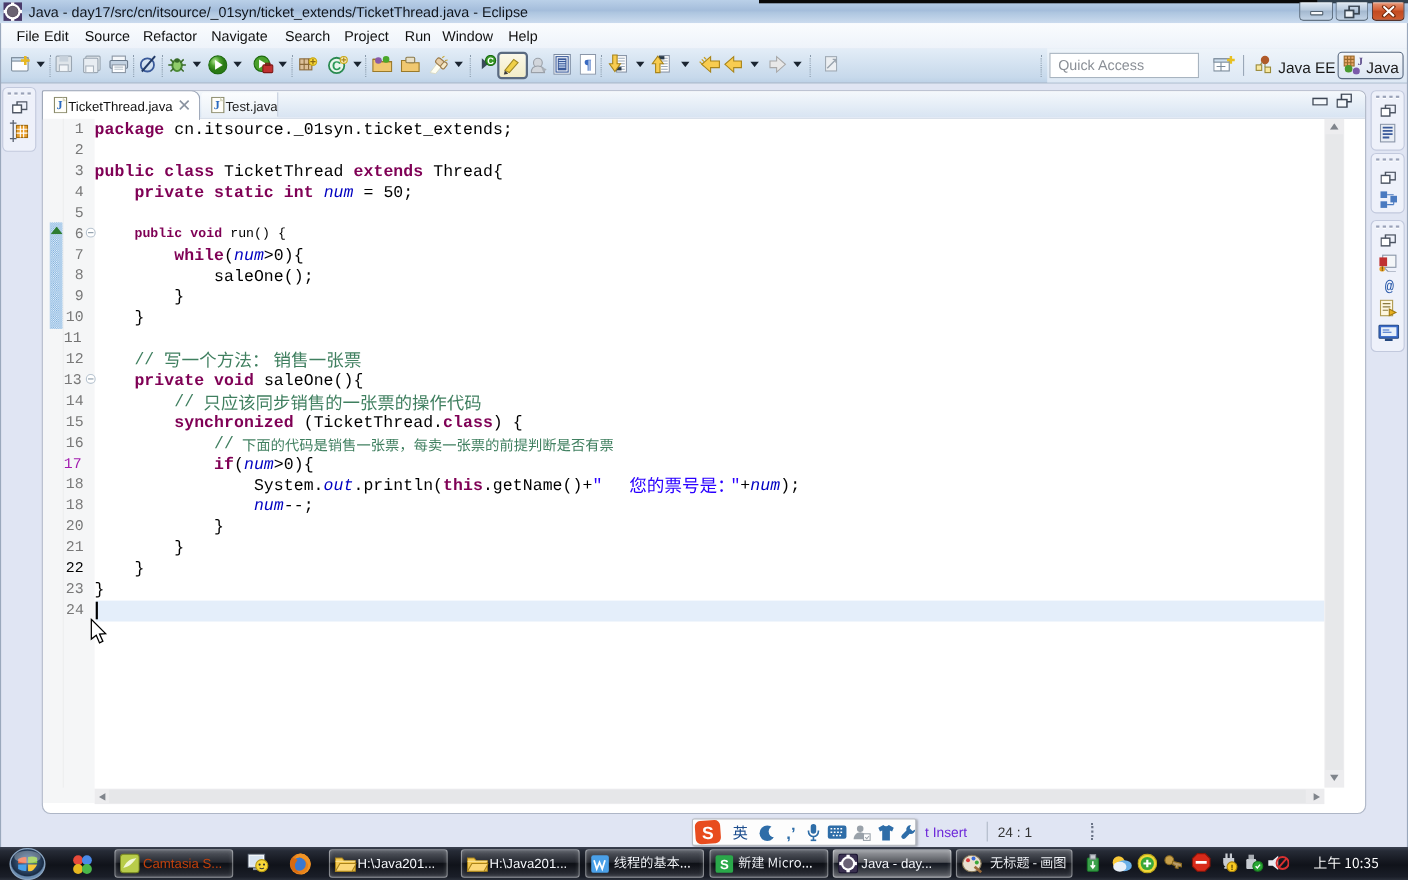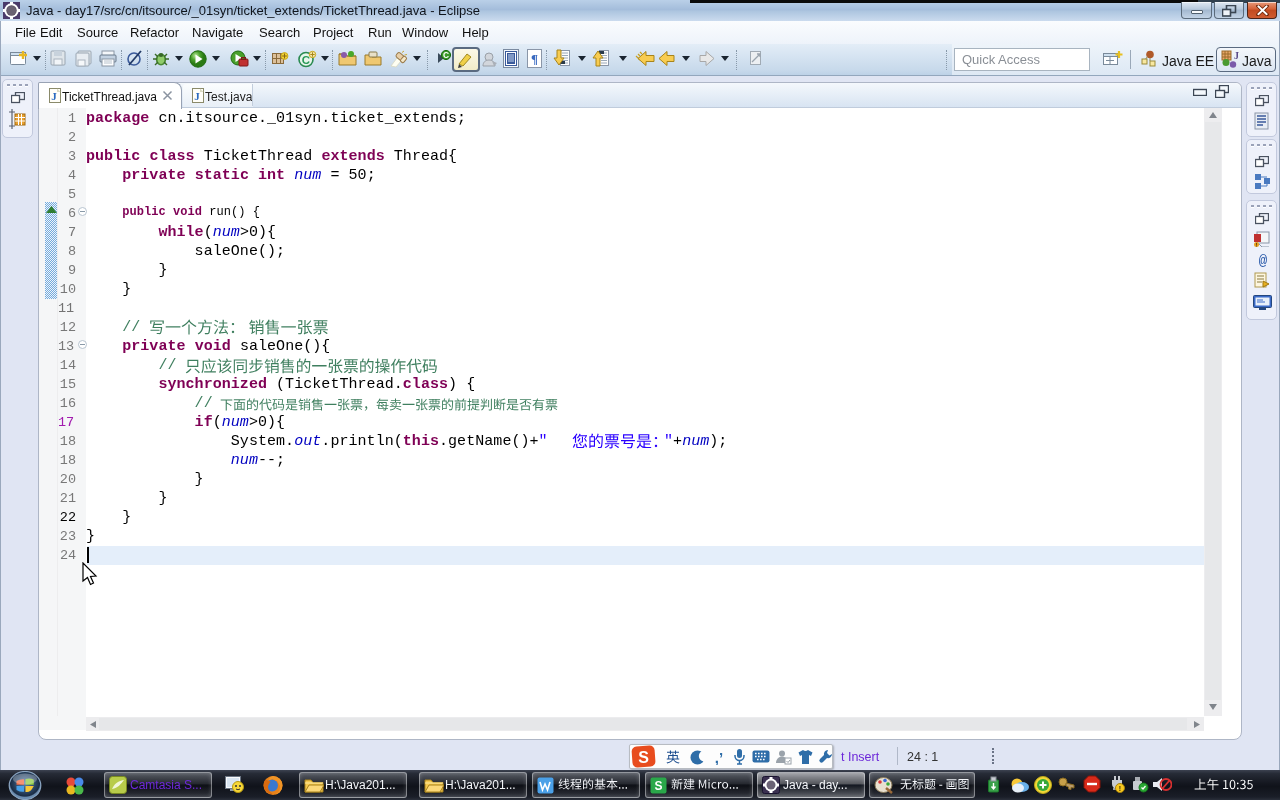--- a/index.html
+++ b/index.html
@@ -510,21 +510,21 @@
 <circle cx="7" cy="6" r="4.5" fill="#e84a3a"></circle>
     <circle cx="15" cy="6" r="4.5" fill="#4a8ae8"></circle>
 <circle cx="7" cy="14" r="4.5" fill="#e8b820"></circle>
     <circle cx="15" cy="14" r="4.5" fill="#4ab84a"></circle>
   </svg>
 <div class="abs" style="left:104px;top:772px;width:108px;height:26px;border-radius:3px;border:1px solid rgba(250,252,255,.45);background:linear-gradient(rgba(255,255,255,.22),rgba(255,255,255,.08) 45%,rgba(0,0,0,.18) 50%,rgba(255,255,255,.10));box-shadow:inset 0 0 4px rgba(255,255,255,.2)"></div>
 <svg class="abs" style="left:109px;top:776px" width="18" height="18" viewBox="0 0 18 18">
     <rect x="0.5" y="0.5" width="17" height="17" rx="3" fill="#b8cc4a" stroke="#7a8a20"></rect>
     <path d="M3 13c4-8 8-8 12-9-3 4-6 8-12 9z" fill="#f0f6d8"></path>
   </svg>
-<div class="abs" style="left:130px;top:778px;font-size:12px;color:#6d28d9;white-space:nowrap">Camtasia S...</div>
+<div class="abs" style="left:130px;top:778px;font-size:12px;color:#c2410c;white-space:nowrap">Camtasia S...</div>
 <svg class="abs" style="left:225px;top:776px" width="22" height="19" viewBox="0 0 22 19">
     <rect x="0.5" y="0.5" width="15" height="12" fill="#f8fafc" stroke="#6a7482"></rect>
     <rect x="2" y="2" width="12" height="9" fill="#d8e4f0"></rect>
     <rect x="5" y="13" width="6" height="2" fill="#8a96a4"></rect>
 <circle cx="13" cy="11" r="5.5" fill="#f8d838" stroke="#b89a10"></circle>
     <circle cx="11" cy="10" r="1" fill="#333"></circle>
     <circle cx="15" cy="10" r="1" fill="#333"></circle>
     <path d="M11 13q2 1.5 4 0" stroke="#333" fill="none"></path>
   </svg>
 <svg class="abs" style="left:262px;top:775px" width="23" height="21" viewBox="0 0 23 21">

